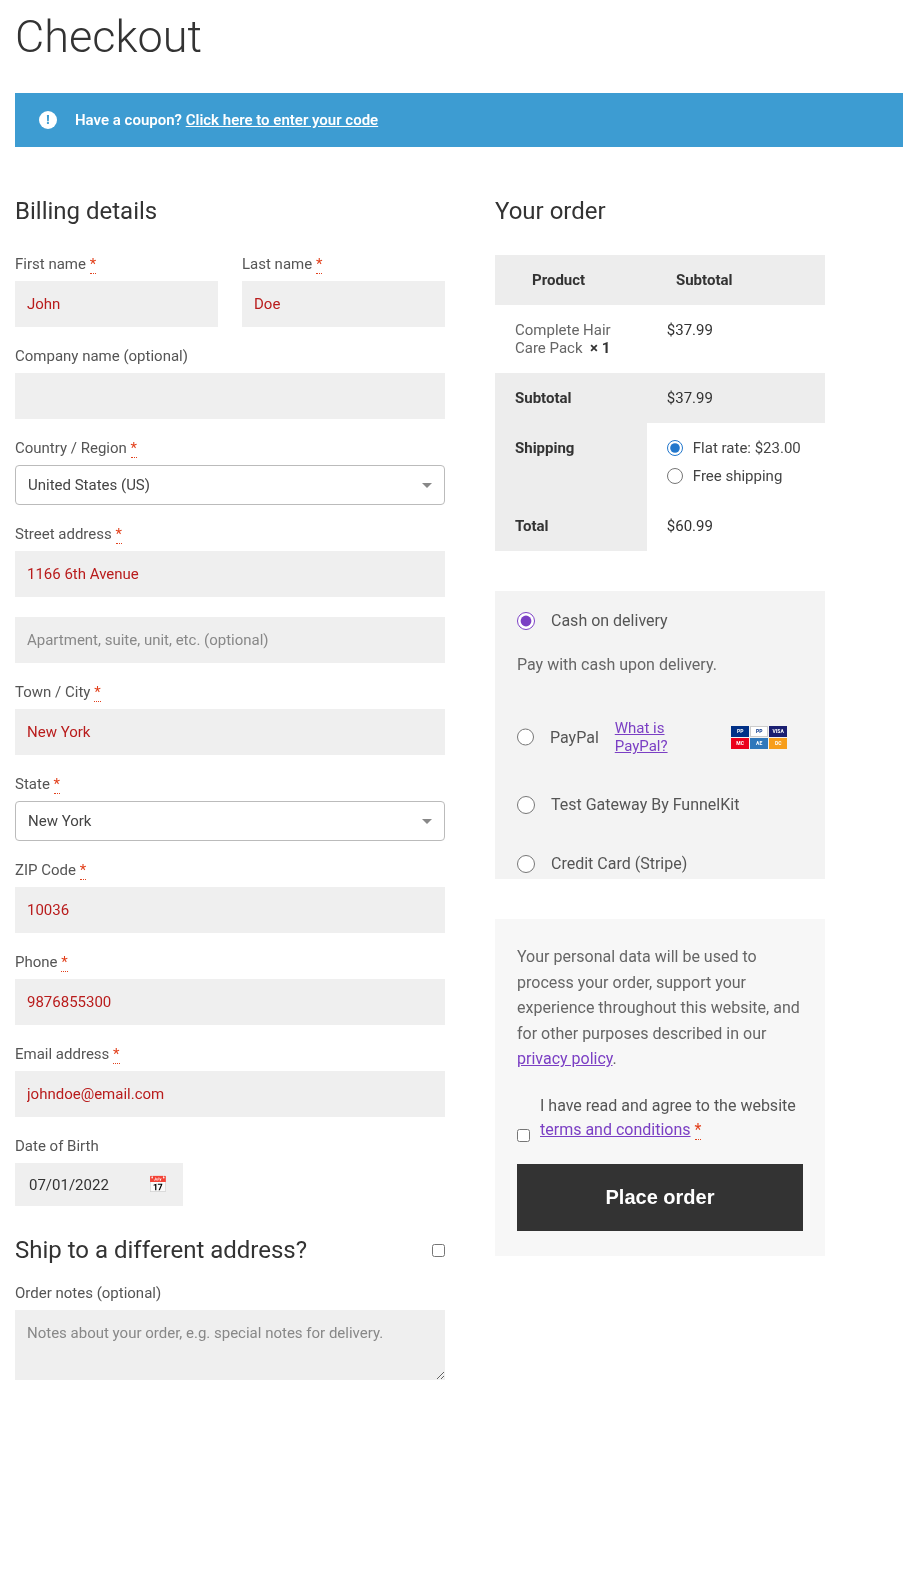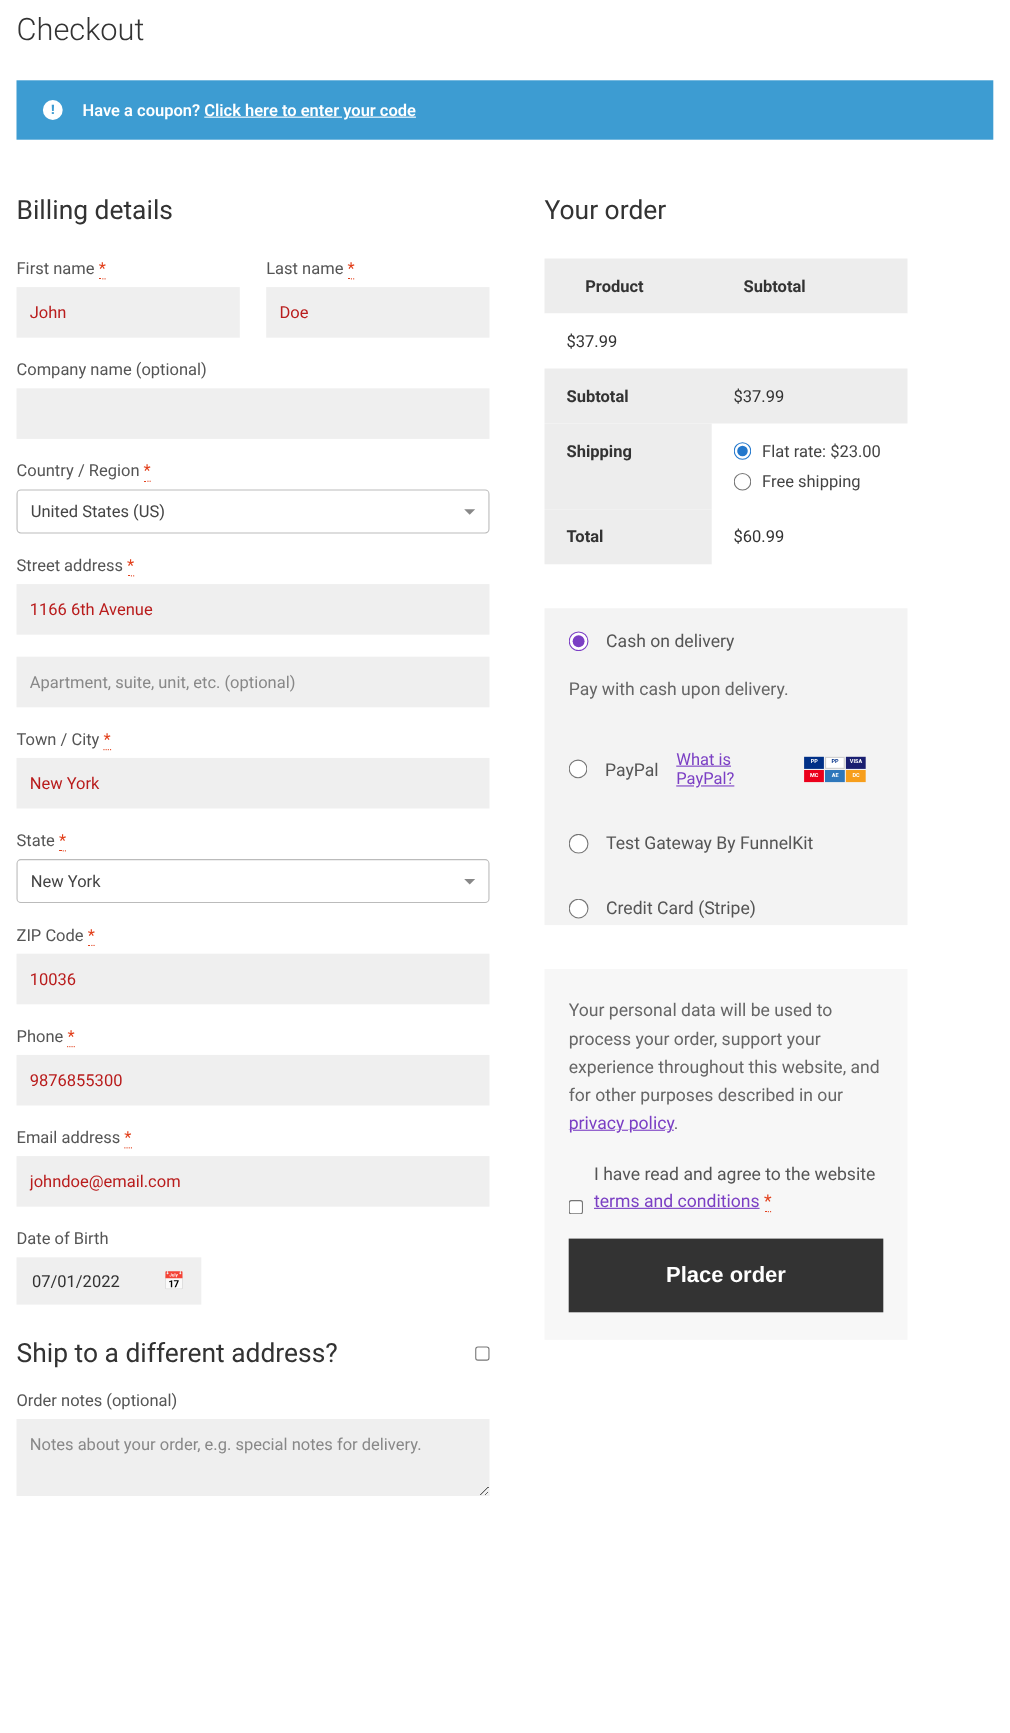--- a/index.html
+++ b/index.html
@@ -4,21 +4,21 @@
 <style>
   * { box-sizing: border-box; margin: 0; padding: 0; }
   body {
     font-family: -apple-system, BlinkMacSystemFont, "Segoe UI", Roboto, "Helvetica Neue", Arial, sans-serif;
     color: #333;
     background: #fff;
     padding: 10px 15px 30px 15px;
     width: 918px;
   }
   h1.page-title {
-    font-size: 28px;
+    font-size: 45px;
     font-weight: 300;
     color: #333;
     margin-bottom: 30px;
   }
   .coupon-bar {
     background: #3d9cd2;
     color: #fff;
     padding: 18px 24px;
     display: flex;
     align-items: center;
@@ -266,20 +266,23 @@
   <div class="right">
     <h3 class="sec-title">Your order</h3>
 
     <div class="order-table">
       <div class="ot-row ot-head">
         <div class="ot-left">Product</div>
         <div class="ot-right">Subtotal</div>
       </div>
       <div class="ot-body">
         <div class="ot-row">
+          <div class="ot-left">
+            <span>Complete Hair Care Pack</span>&nbsp;&nbsp;<span class="qty">× 1</span>
+          </div>
           <div class="ot-right">$37.99</div>
         </div>
       </div>
       <div class="ot-foot">
         <div class="ot-row sub">
           <div class="ot-left">Subtotal</div>
           <div class="ot-right">$37.99</div>
         </div>
         <div class="ot-row ship">
           <div class="ot-left">Shipping</div>

